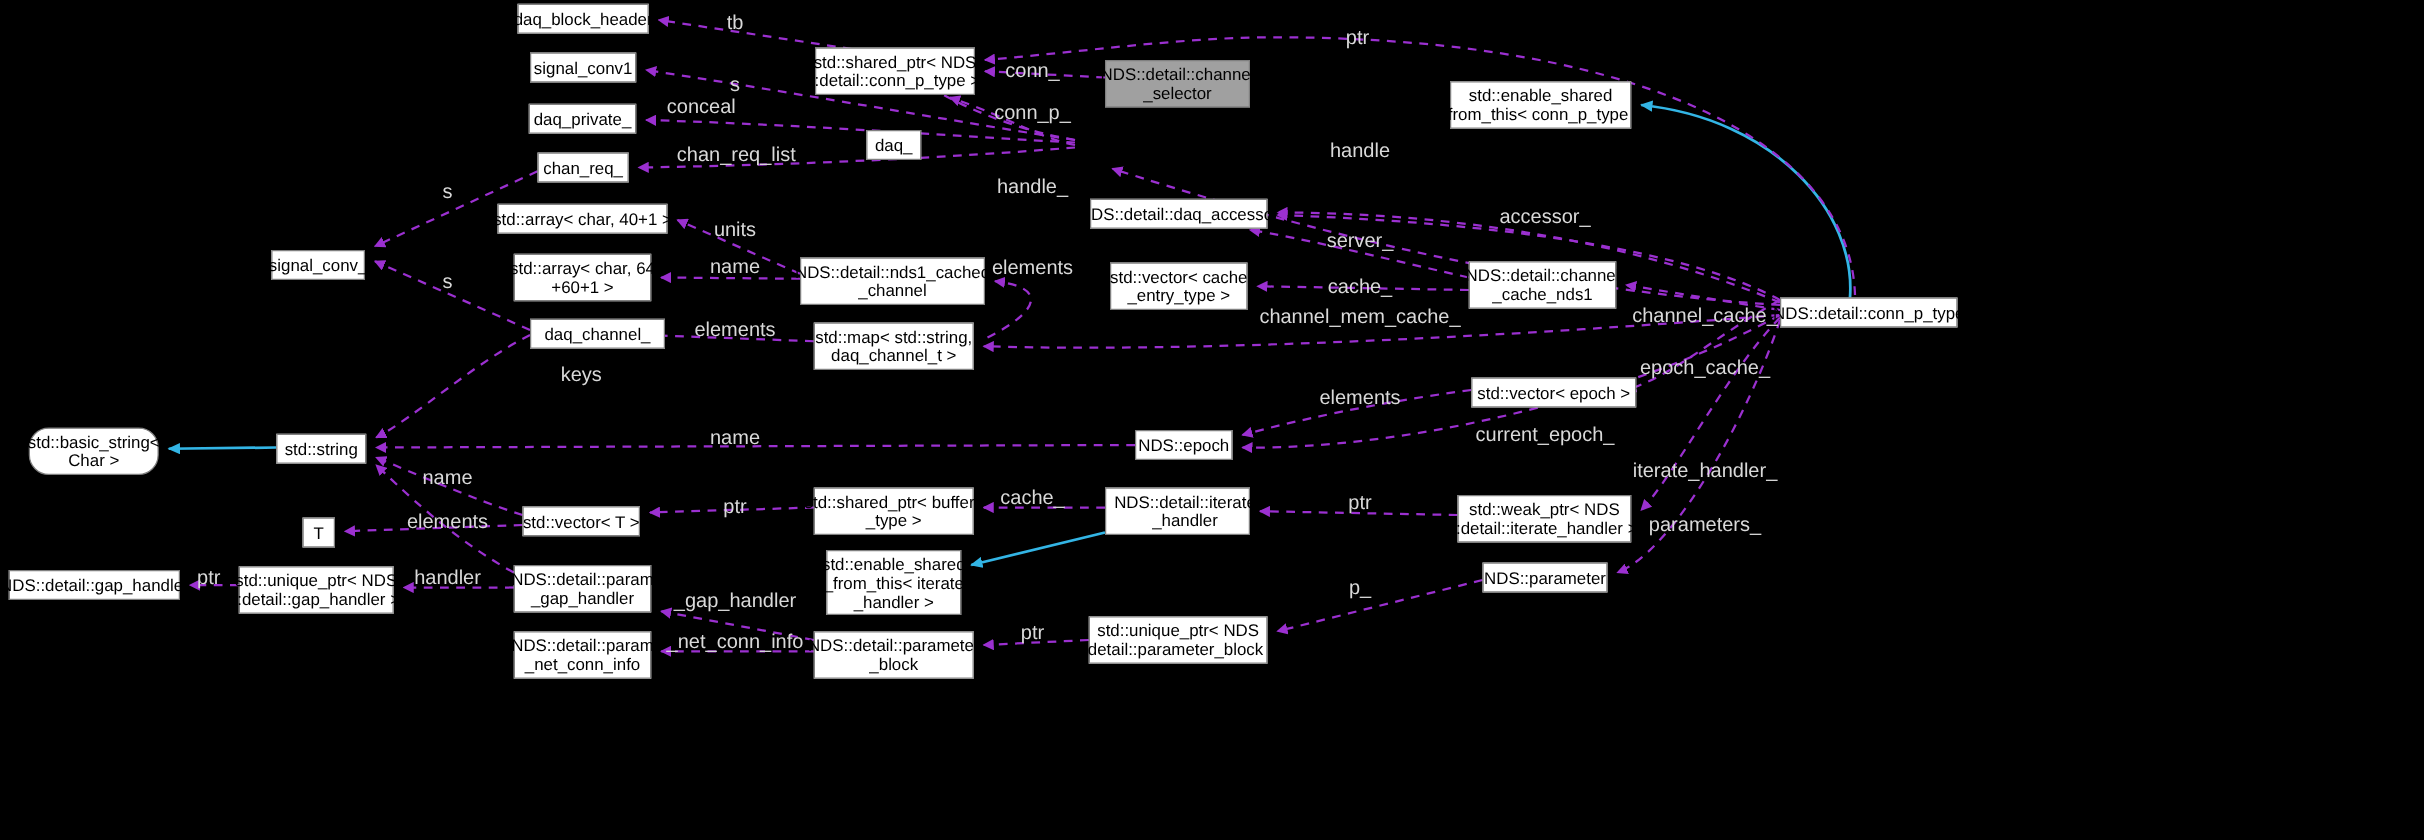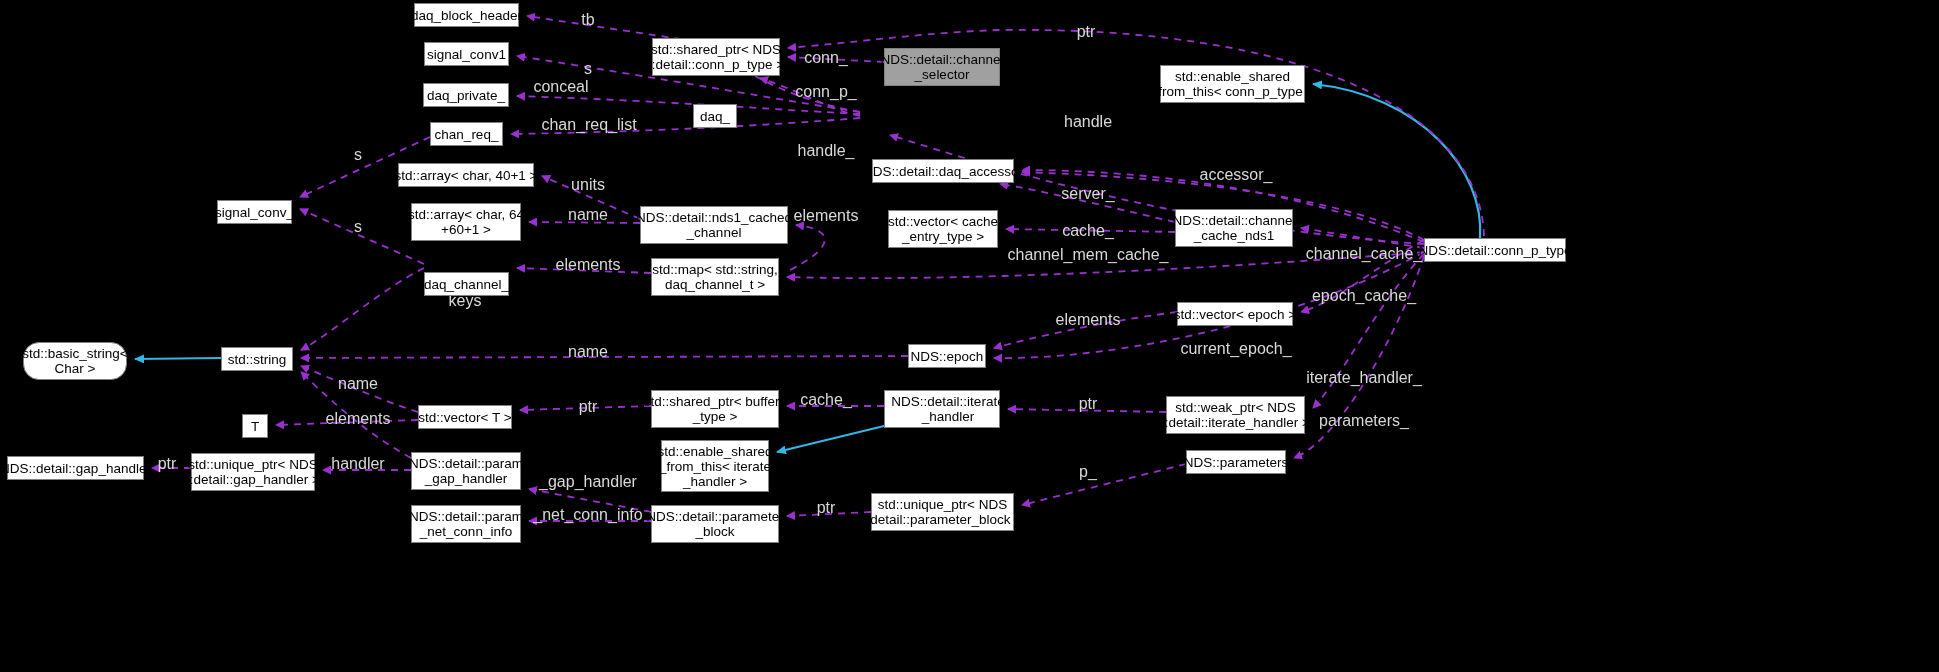--- a/index.html
+++ b/index.html
@@ -113,45 +113,45 @@
       <div class="node" style="left: 217px; top: 190px; width: 75px; height: 24px; margin-top: 10px;">signal_conv_</div>
       <div class="node" style="left: 411px; top: 203px; width: 110px; height: 38px;">std::array&lt; char, 64
 +60+1 &gt;</div>
       <div class="node" style="left: 640px; top: 206px; width: 148px; height: 38px;">NDS::detail::nds1_cached
 _channel</div>
       <div class="node" style="left: 888px; top: 210px; width: 110px; height: 38px;">std::vector&lt; cache
 _entry_type &gt;</div>
       <div class="node" style="left: 1175px; top: 209px; width: 118px; height: 38px;">NDS::detail::channel
 _cache_nds1</div>
       <div class="node" style="left: 1424px; top: 238px; width: 142px; height: 24px;">NDS::detail::conn_p_type</div>
-      <div class="node" style="left: 424px; top: 255px; width: 85px; height: 24px; margin-top: 17px;">daq_channel_</div>
+      <div class="node" style="left: 424px; top: 255px; width: 108px; height: 24px;">daq_channel_</div>
       <div class="node" style="left: 651px; top: 258px; width: 128px; height: 38px;">std::map&lt; std::string,
 daq_channel_t &gt;</div>
-      <div class="node" style="left: 1177px; top: 302px; width: 116px; height: 24px;">std::vector&lt; epoch &gt;</div>
+      <div class="node" style="left: 1177px; top: 302px; width: 132px; height: 24px;">std::vector&lt; epoch &gt;</div>
       <div class="node" style="left: 23px; top: 342px; width: 104px; height: 38px; border-radius: 16px;">std::basic_string&lt;
 Char &gt;</div>
       <div class="node" style="left: 221px; top: 347px; width: 72px; height: 24px;">std::string</div>
       <div class="node" style="left: 908px; top: 344px; width: 78px; height: 24px;">NDS::epoch</div>
       <div class="node" style="left: 651px; top: 390px; width: 128px; height: 38px;">std::shared_ptr&lt; buffers
 _type &gt;</div>
       <div class="node" style="left: 884px; top: 390px; width: 116px; height: 38px; padding-left: 12px;">NDS::detail::iterate
 _handler</div>
       <div class="node" style="left: 1166px; top: 396px; width: 139px; height: 38px;">std::weak_ptr&lt; NDS
 ::detail::iterate_handler &gt;</div>
       <div class="node" style="left: 242px; top: 414px; width: 26px; height: 24px;">T</div>
       <div class="node" style="left: 418px; top: 405px; width: 94px; height: 24px;">std::vector&lt; T &gt;</div>
       <div class="node" style="left: 661px; top: 440px; width: 108px; height: 52px;">std::enable_shared
 _from_this&lt; iterate
 _handler &gt;</div>
       <div class="node" style="left: 7px; top: 456px; width: 137px; height: 24px;">NDS::detail::gap_handler</div>
       <div class="node" style="left: 191px; top: 453px; width: 124px; height: 38px;">std::unique_ptr&lt; NDS
 ::detail::gap_handler &gt;</div>
       <div class="node" style="left: 411px; top: 452px; width: 110px; height: 38px;">NDS::detail::param
 _gap_handler</div>
-      <div class="node" style="left: 1186px; top: 450px; width: 100px; height: 24px;">NDS::parameters</div>
+      <div class="node" style="left: 1186px; top: 450px; width: 100px; height: 24px;">NDS::parameter</div>
       <div class="node" style="left: 411px; top: 505px; width: 110px; height: 38px;">NDS::detail::param
 _net_conn_info</div>
       <div class="node" style="left: 651px; top: 505px; width: 128px; height: 38px;">NDS::detail::parameter
 _block</div>
       <div class="node" style="left: 871px; top: 493px; width: 143px; height: 38px;">std::unique_ptr&lt; NDS
 ::detail::parameter_block &gt;</div>
     </div>
   <div id="label-layer">
       <div class="elabel" style="left: 588px; top: 19px;">tb</div>
       <div class="elabel" style="left: 588px; top: 68px;">s</div>

